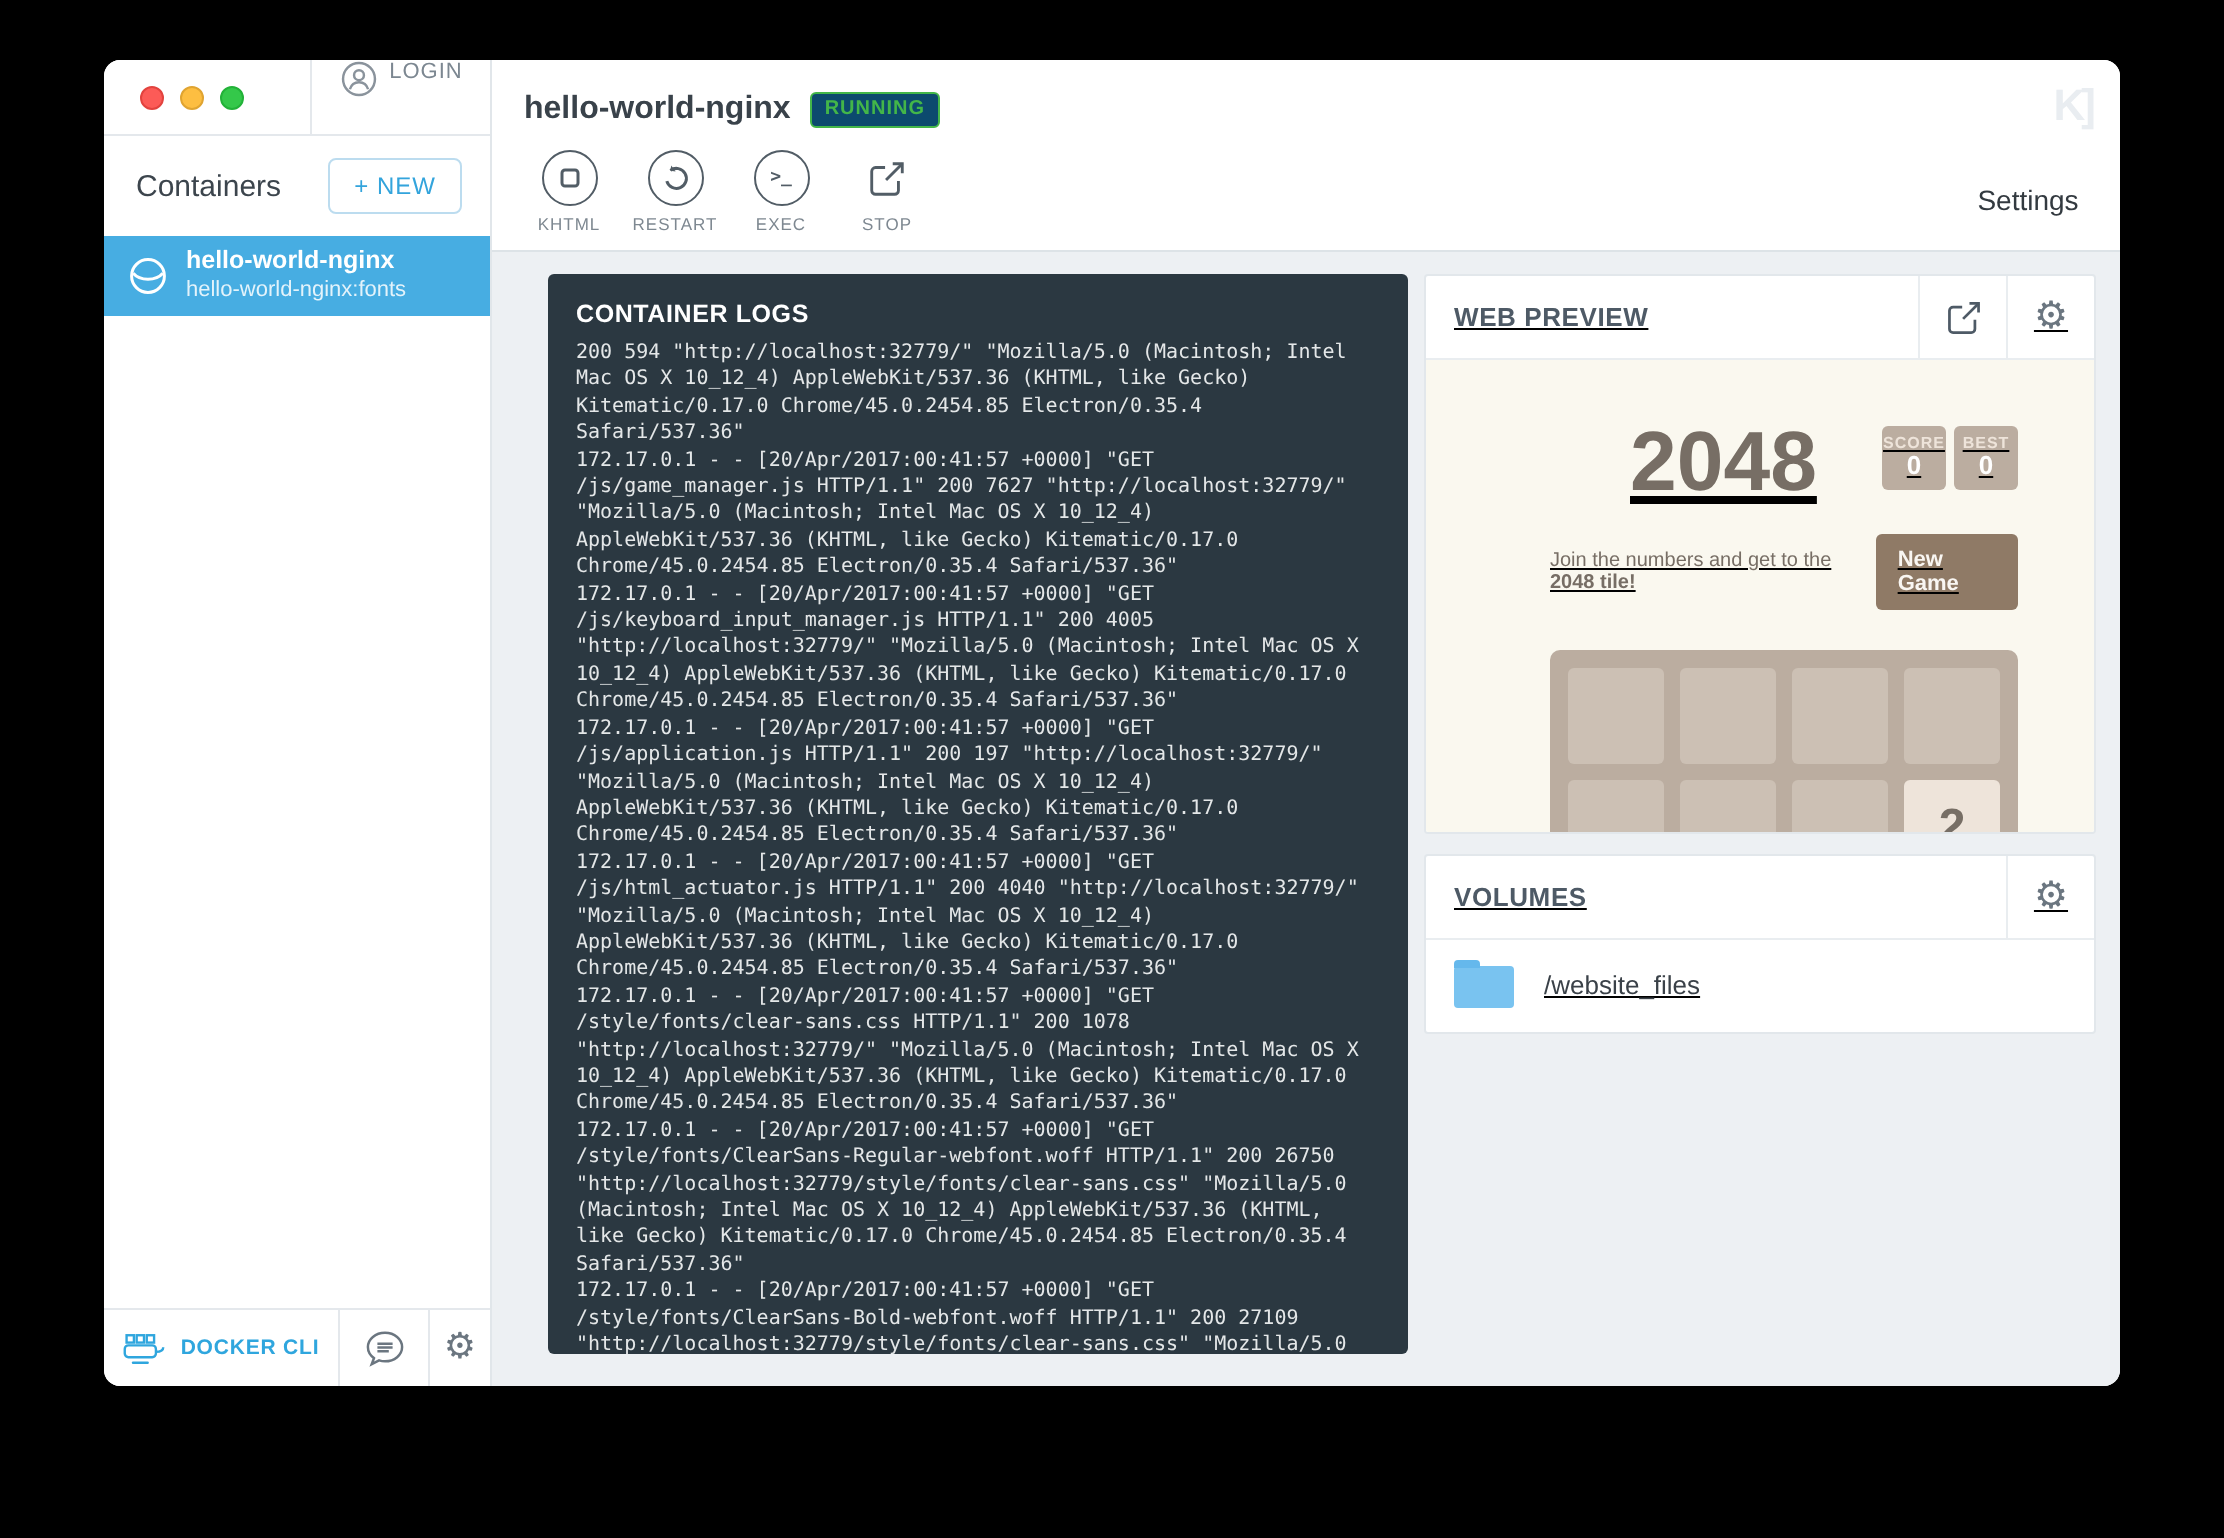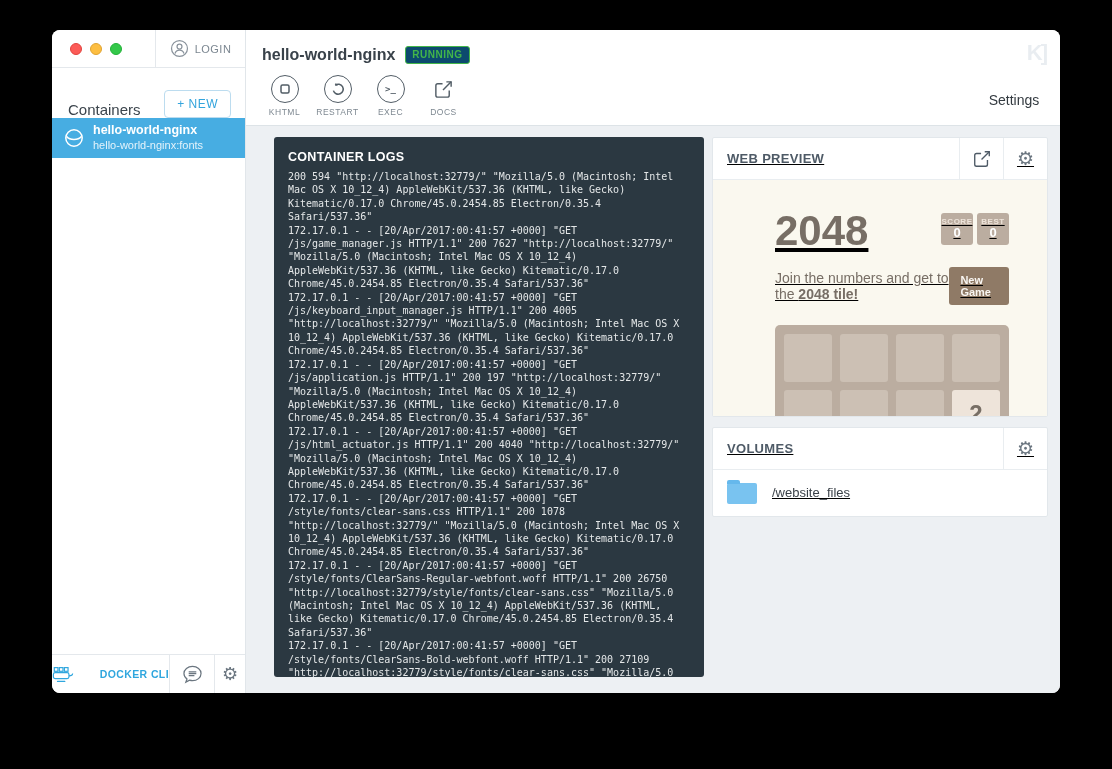--- a/index.html
+++ b/index.html
@@ -11,35 +11,35 @@
 
   
   .sidebar { width:225px; height:100%; background:#fff; border-right:1px solid #e1e6ea;
              display:flex; flex-direction:column; position:relative; }
   .sb-top { height:38px; border-bottom:1px solid #e4e8ec; display:flex; align-items:stretch; }
   .traffic { flex:1; display:flex; align-items:center; gap:8px; padding-left:18px; }
   .light { width:12px; height:12px; border-radius:50%; }
   .light.red { background:#fc5b57; border:1px solid #e2433e; }
   .light.yellow { background:#fdbe41; border:1px solid #e0a431; }
   .light.green { background:#34c84a; border:1px solid #22b238; }
-  .login-cell { width:90px; border-left:1px solid #e4e8ec; display:flex; align-items:center;
+  .login-cell { width:90px; border-left:1px solid #e4e8ec; display:flex; align-items:flex-start;
                 justify-content:center; gap:6px; color:#7c8791; font-size:11px; letter-spacing:.5px; cursor:default; }
-  .containers-row { height:50px; display:flex; align-items:flex-end; justify-content:space-between;
+  .containers-row { height:50px; display:flex; align-items:center; justify-content:space-between;
                     padding:0 14px 0 16px; }
   .containers-title { font-size:15px; color:#3c454d; }
   .new-btn { border:1px solid #bcdcef; border-radius:4px; background:#fff; color:#33a4dc;
              font-size:12px; padding:6px 12px; letter-spacing:.5px; }
   .container-item { height:40px; background:#47ade2; display:flex; align-items:center;
                     padding:0 10px 0 12px; gap:9px; }
   .ci-text { display:flex; flex-direction:column; line-height:1.25; overflow:hidden; }
   .ci-name { color:#fff; font-size:12.5px; font-weight:bold; white-space:nowrap; }
   .ci-image { color:rgba(255,255,255,.85); font-size:11px; white-space:nowrap; }
   .sb-fill { flex:1; }
   .sb-footer { height:39px; border-top:1px solid #e4e8ec; display:flex; align-items:stretch; }
-  .cli-cell { width:118px; display:flex; align-items:center; justify-content:space-between; gap:7px;
+  .cli-cell { width:118px; display:flex; align-items:center; justify-content:center; gap:7px;
               border-right:1px solid #e4e8ec; }
   .cli-label { color:#2fa6de; font-size:10.5px; font-weight:bold; letter-spacing:.4px; }
   .icon-cell { display:flex; align-items:center; justify-content:center; }
   .chat-cell { width:45px; border-right:1px solid #e4e8ec; }
   .gear-cell { flex:1; }
   .gear-glyph { font-family:"DejaVu Sans", sans-serif; color:#6b7680; font-size:18px; line-height:1; }
 
   
   .main { flex:1; display:flex; flex-direction:column; position:relative; }
   .main-header { height:96px; background:#fff; border-bottom:1px solid #dde3e7; position:relative; }
@@ -75,27 +75,27 @@
   
   .right-col { flex:1; display:flex; flex-direction:column; gap:10px;text-decoration:underline; }
   .panel { background:#fff; border:1px solid #e2e7eb; border-radius:2px; overflow:hidden; }
   .panel-header { height:42px; display:flex; align-items:center; border-bottom:1px solid #e9edf0; }
   .panel-title { flex:1; padding-left:14px; font-size:13px; font-weight:600; color:#4e5a66; letter-spacing:.3px; }
   .ph-icon { width:44px; height:100%; border-left:1px solid #e9edf0; display:flex;
              align-items:center; justify-content:center; }
 
   .preview-body { height:236px; background:#faf8ef; overflow:hidden; padding:30px 38px 0 62px; }
   .game-top { display:flex; justify-content:space-between; align-items:flex-start; }
-  .game-title { font-size:42px; font-weight:bold; color:#776e65; line-height:1; }
+  .game-title { font-size:42px; font-weight:bold; color:#776e65; line-height:1;margin-left:40px; }
   .scores { display:flex; gap:4px; margin-top:3px; }
   .score-box { width:32px; background:#bbada0; border-radius:3px; text-align:center; padding:4px 0 5px; }
   .score-label { font-size:8px; font-weight:bold; color:#eee4da; letter-spacing:.5px; }
   .score-value { font-size:13px; font-weight:bold; color:#fff; line-height:1.1; }
   .game-sub { display:flex; justify-content:space-between; align-items:center; margin-top:15px; }
-  .sub-text { font-size:14px; color:#776e65; }
+  .sub-text { font-size:10px; color:#776e65; }
   .sub-text b { font-weight:bold; }
   .new-game-btn { background:#8f7a66; color:#f9f6f2; font-size:11px; font-weight:bold;
                   border-radius:3px; padding:7px 11px; }
   .board { margin-top:20px; width:234px; background:#bbada0; border-radius:5px; padding:9px;
            display:grid; grid-template-columns:repeat(4,48px); gap:8px; }
   .cell { height:48px; background:#ccc0b4; border-radius:3px; display:flex; align-items:center;
           justify-content:center; font-size:24px; font-weight:bold; color:#776e65; }
   .cell.tile { background:#eee4da; }
 
   .volumes-body { padding:10px 14px 12px; display:flex; align-items:center; gap:15px; }
@@ -211,21 +211,21 @@
           <span class="tb-label">EXEC</span>
         </div>
         <div class="tb-btn">
           <span style="height:28px;display:flex;align-items:center;">
             <svg width="21" height="21" viewBox="0 0 22 22" fill="none" stroke="#525d66" stroke-width="1.5">
               <path d="M17 12 V17 C17 18.1 16.1 19 15 19 H5 C3.9 19 3 18.1 3 17 V7 C3 5.9 3.9 5 5 5 H10"></path>
               <path d="M14 3 H19 V8"></path>
               <path d="M19 3 L10.5 11.5"></path>
             </svg>
           </span>
-          <span class="tb-label">DOCS</span>
+          <span class="tb-label">STOP</span>
         </div>
       </div>
 
       <div class="tabs">
         <div class="tab plain">Settings</div>
       </div>
     </div>
 
     <div class="content">
 

